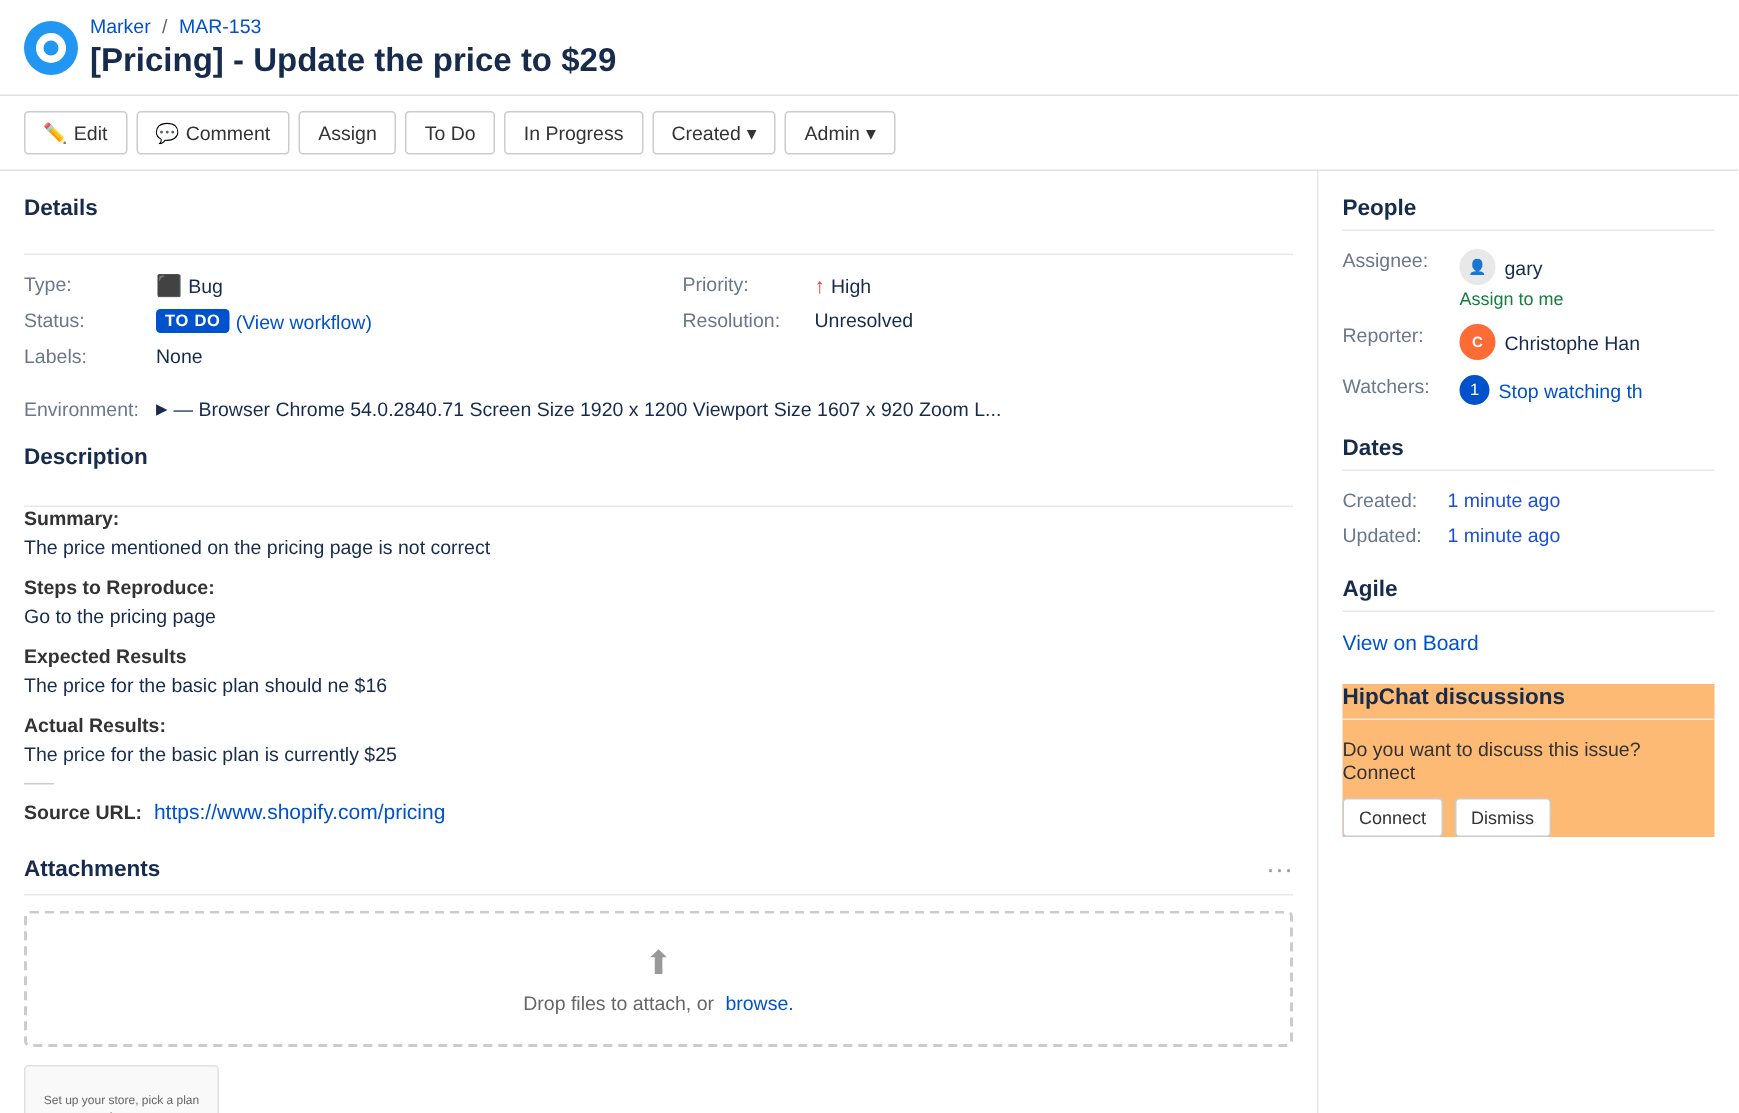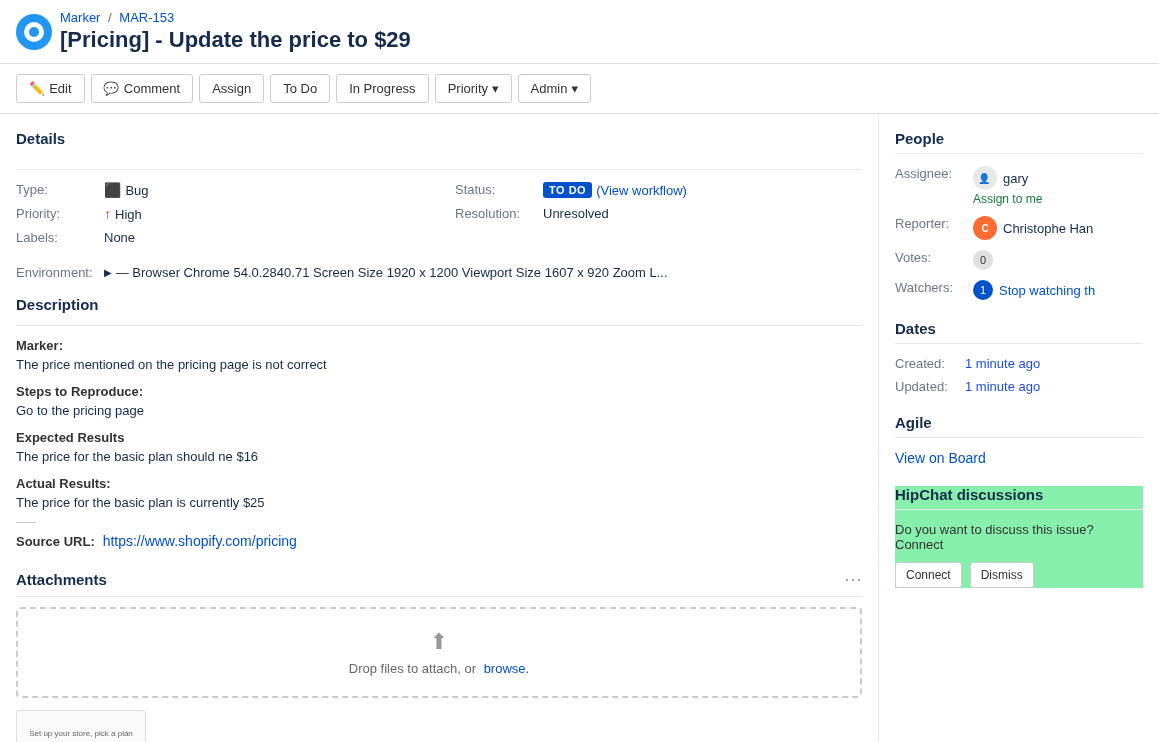--- a/index.html
+++ b/index.html
@@ -48,21 +48,21 @@
 
     .bug-icon { color: #e53935; font-size: 14px; }
     .priority-up { color: #e53935; font-size: 14px; }
     .status-badge {
       background: #0052cc; color: #fff; font-size: 11px; font-weight: 700;
       padding: 2px 6px; border-radius: 3px; letter-spacing: 0.5px;
     }
     .link { color: #0052cc; text-decoration: none; cursor: pointer; }
 
     .description-section { margin-bottom: 20px; }
-    .desc-title { font-size: 15px; font-weight: 700; color: #172b4d; margin-bottom: 12px; padding-bottom: 12px; border-bottom: 1px solid #e8e8e8; }
+    .desc-title { font-size: 15px; font-weight: 700; color: #172b4d; padding-bottom: 24px; border-bottom: 1px solid #e8e8e8; }
     .desc-block { margin-bottom: 12px; }
     .desc-heading { font-weight: 700; font-size: 13px; margin-bottom: 4px; }
     .desc-text { font-size: 13px; color: #172b4d; }
 
     .divider-line { border: none; border-top: 1px solid #ccc; margin: 10px 0; width: 20px; }
 
     .attachments-section { margin-top: 16px; }
     .attachments-header { display: flex; justify-content: space-between; align-items: center; margin-bottom: 10px; padding-bottom: 6px; border-bottom: 1px solid #e8e8e8; }
     .attachments-title { font-size: 15px; font-weight: 700; color: #172b4d; }
     .dots-menu { font-size: 18px; color: #999; cursor: pointer; }
@@ -97,21 +97,21 @@
       width: 20px; height: 20px; border-radius: 50%; background: #e0e0e0;
       font-size: 11px; color: #333;
     }
     .watchers-badge {
       display: inline-flex; align-items: center; justify-content: center;
       width: 20px; height: 20px; border-radius: 50%; background: #0052cc;
       font-size: 11px; color: #fff;
     }
     .assign-link { color: #15803d; font-size: 12px; display: block; margin-top: 2px; cursor: pointer; }
 
-    .hipchat-section { background: #86efac; }
+    .hipchat-section { background: #fdba74; }
     .hipchat-text { font-size: 13px; color: #333; margin-bottom: 10px; }
     .hipchat-buttons { display: flex; gap: 8px; }
     .hipchat-btn {
       padding: 5px 10px; border: 1px solid #ccc; border-radius: 3px;
       background: #fff; cursor: pointer; font-size: 12px; color: #333;
     }
 
     .dates-row { margin-bottom: 8px; display: flex; gap: 0; }
     .dates-label { color: #6b778c; font-size: 13px; min-width: 70px; }
     .dates-value { font-size: 13px; color: #1d4ed8; }
@@ -149,21 +149,21 @@
   <button class="btn">
     <span>Assign</span>
   </button>
   <button class="btn">
     <span>To Do</span>
   </button>
   <button class="btn">
     <span>In Progress</span>
   </button>
   <button class="btn">
-    <span>Priority</span>
+    <span>Created</span>
     <span>▾</span>
   </button>
   <button class="btn">
     <span>Admin</span>
     <span>▾</span>
   </button>
 </div>
 
 <div class="main-layout">
 
@@ -174,32 +174,32 @@
 
       <div class="detail-row">
         <span class="detail-label">Type:</span>
         <span class="detail-value">
           <span class="bug-icon">⬛</span>
           <span>Bug</span>
         </span>
       </div>
 
       <div class="detail-row">
+        <span class="detail-label">Priority:</span>
+        <span class="detail-value">
+          <span class="priority-up">↑</span>
+          <span>High</span>
+        </span>
+      </div>
+
+      <div class="detail-row">
         <span class="detail-label">Status:</span>
         <span class="detail-value">
           <span class="status-badge">TO DO</span>
           <a class="link">(View workflow)</a>
-        </span>
-      </div>
-
-      <div class="detail-row">
-        <span class="detail-label">Priority:</span>
-        <span class="detail-value">
-          <span class="priority-up">↑</span>
-          <span>High</span>
         </span>
       </div>
 
       <div class="detail-row">
         <span class="detail-label">Resolution:</span>
         <span class="detail-value">Unresolved</span>
       </div>
 
       <div class="detail-row">
         <span class="detail-label">Labels:</span>
@@ -213,21 +213,21 @@
       <span class="detail-value">
         <span style="cursor:pointer; font-size:10px;">▶</span>
         <span style="color:#172b4d;">— Browser Chrome 54.0.2840.71 Screen Size 1920 x 1200 Viewport Size 1607 x 920 Zoom L...</span>
       </span>
     </div>
 
     <div class="description-section">
       <div class="desc-title">Description</div>
 
       <div class="desc-block">
-        <div class="desc-heading">Marker:</div>
+        <div class="desc-heading">Summary:</div>
         <div class="desc-text">The price mentioned on the pricing page is not correct</div>
       </div>
 
       <div class="desc-block">
         <div class="desc-heading">Steps to Reproduce:</div>
         <div class="desc-text">Go to the pricing page</div>
       </div>
 
       <div class="desc-block">
         <div class="desc-heading">Expected Results</div>
@@ -286,26 +286,20 @@
       </div>
 
       <div class="sidebar-row">
         <span class="sidebar-label">Reporter:</span>
         <div class="sidebar-value">
           <div class="reporter-avatar">C</div>
           <span>Christophe Han</span>
         </div>
       </div>
 
-      <div class="sidebar-row">
-        <span class="sidebar-label">Votes:</span>
-        <div class="sidebar-value">
-          <span class="votes-badge">0</span>
-        </div>
-      </div>
 
       <div class="sidebar-row">
         <span class="sidebar-label">Watchers:</span>
         <div class="sidebar-value">
           <span class="watchers-badge">1</span>
           <a class="link" style="font-size:13px;">Stop watching th</a>
         </div>
       </div>
     </div>
 

